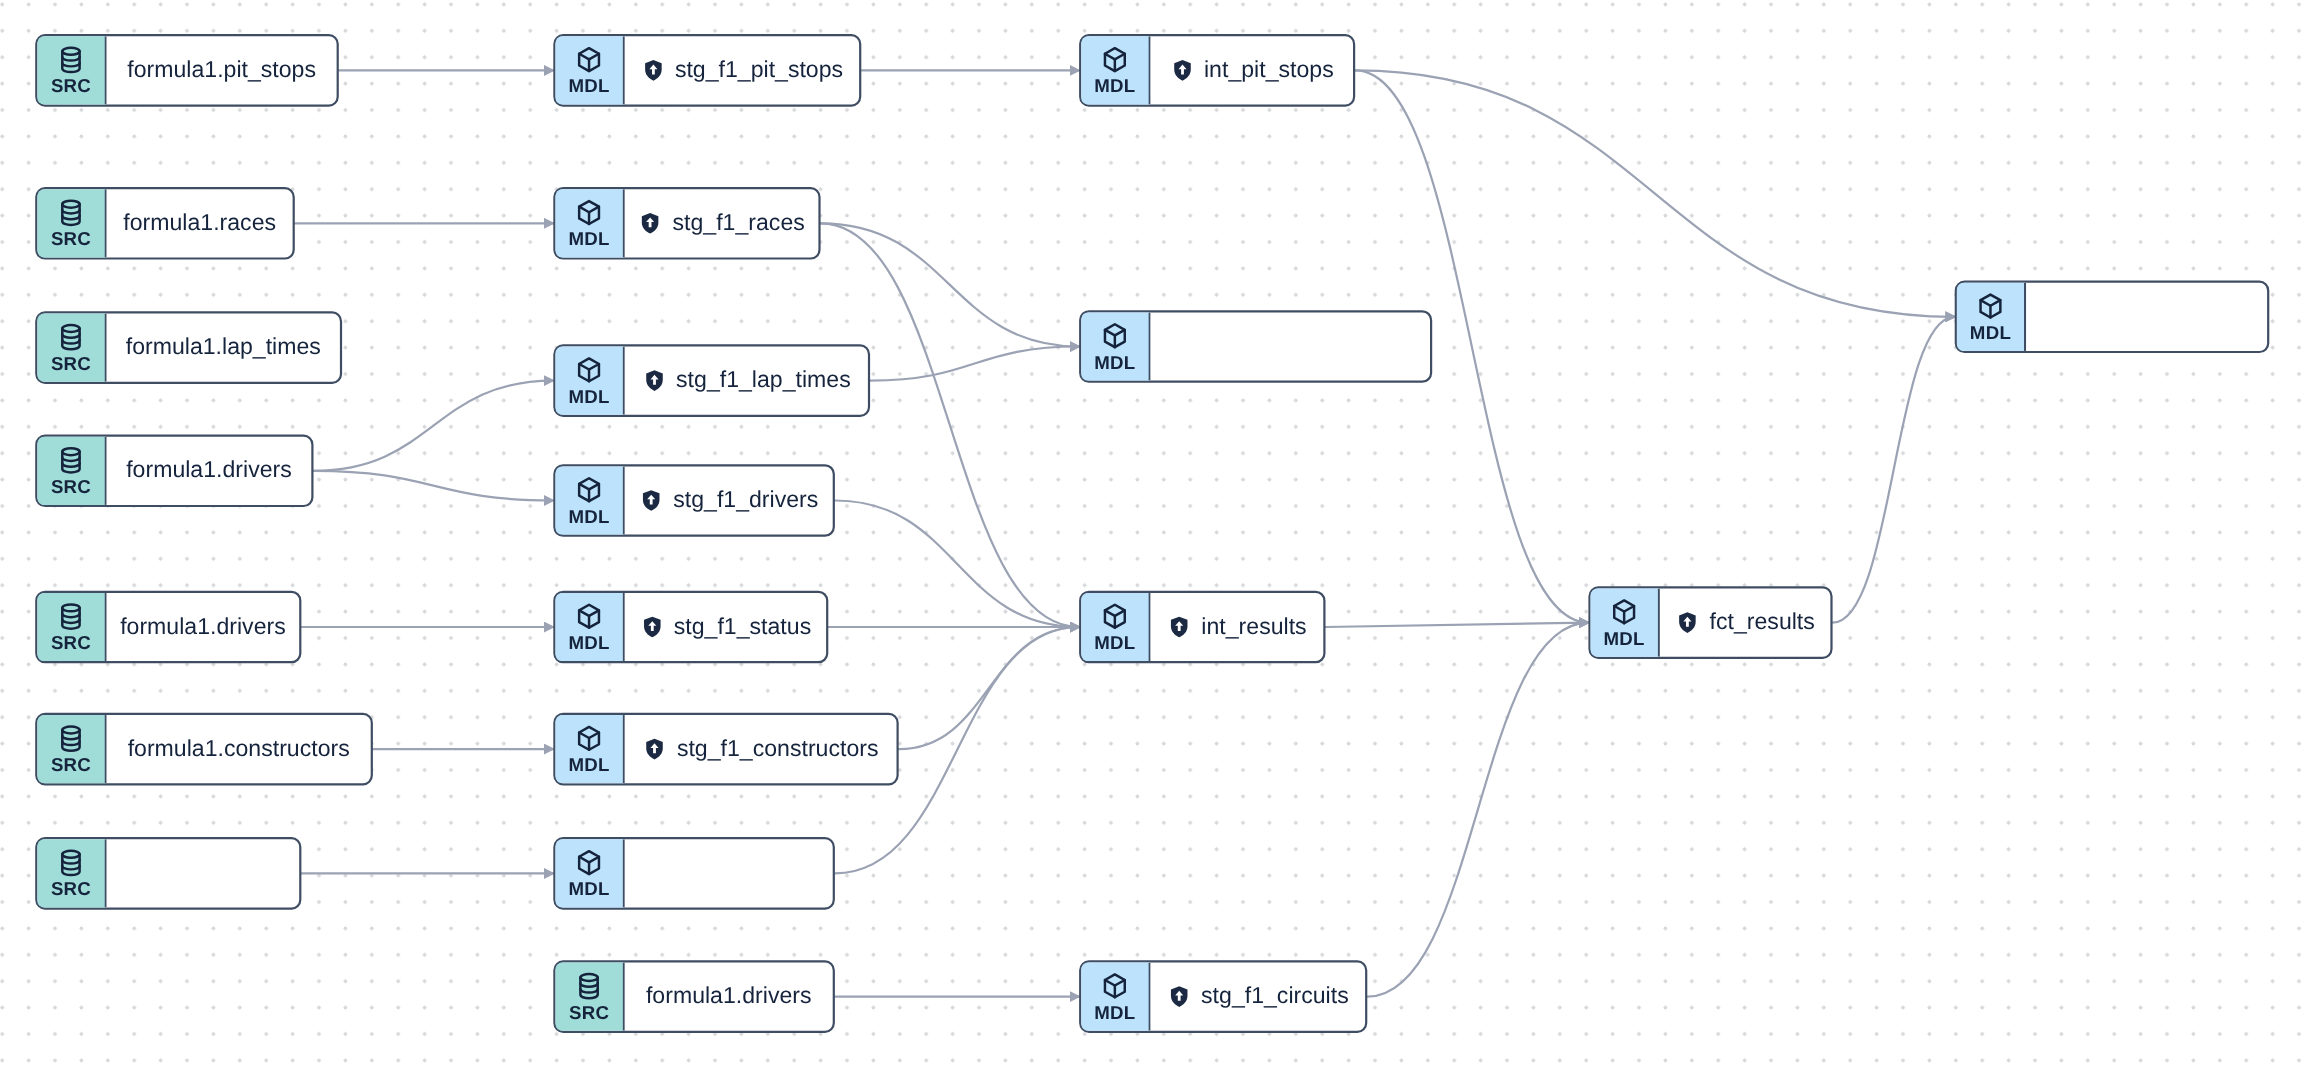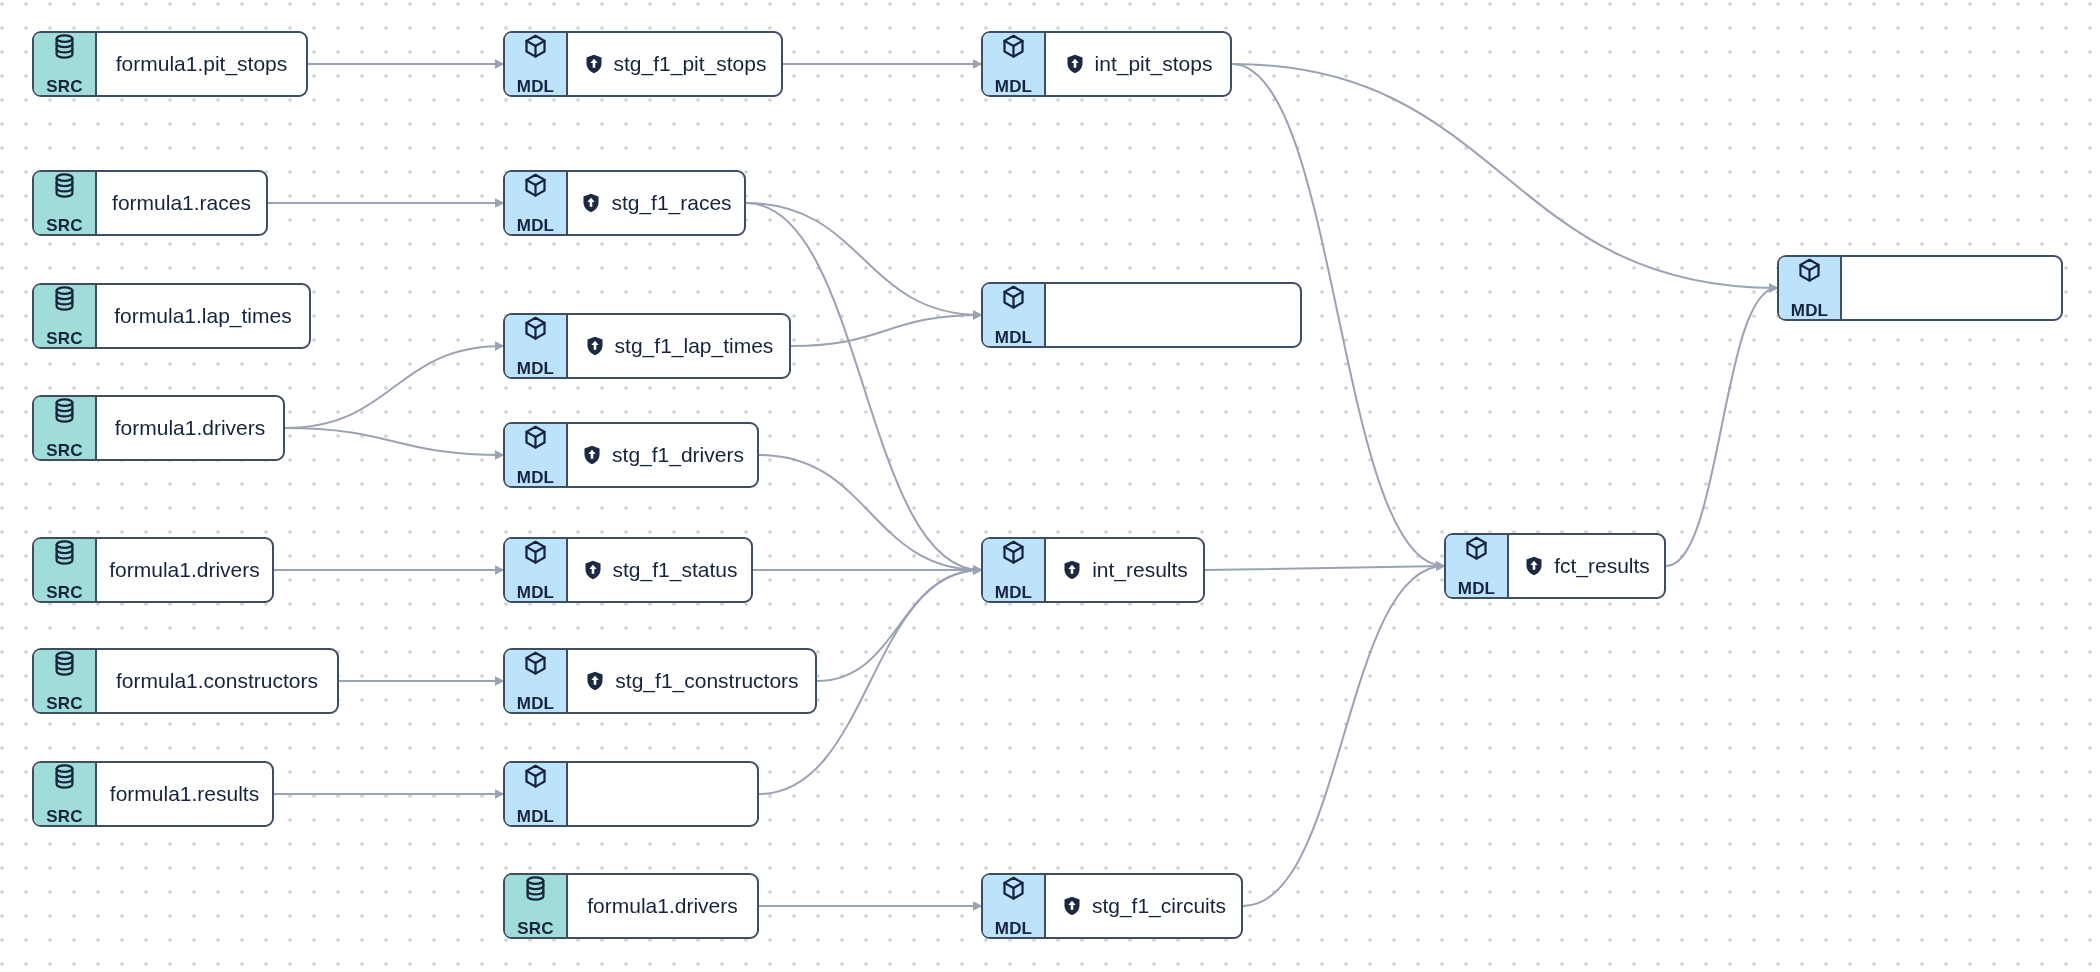--- a/index.html
+++ b/index.html
@@ -36,21 +36,21 @@
     background:var(--node-bg);
     border:2px solid var(--border-color);
     border-radius:9px;
     cursor:pointer;
   }
   .badge{
     flex:0 0 61px;
     display:flex;
     flex-direction:column;
     align-items:center;
-    justify-content:space-between;
+    justify-content:center;
     gap:2px;
     border-right:2px solid var(--border-color);
     border-radius:6px 0 0 6px;
     color:var(--text-color);
   }
   .node.source .badge{background:var(--src-badge);}
   .node.model .badge{background:var(--mdl-badge);}
   .badge-icon svg{width:27px;height:27px;display:block;}
   .badge-label{
     font-size:17px;
@@ -209,23 +209,20 @@
         <span class="badge-icon">
           <svg viewBox="0 0 24 24" fill="none" stroke="currentColor" stroke-width="2" stroke-linecap="round" stroke-linejoin="round">
             <ellipse cx="12" cy="5" rx="7" ry="2.8"></ellipse>
             <path d="M5 5v14c0 1.55 3.13 2.8 7 2.8s7-1.25 7-2.8V5"></path>
             <path d="M19 9.7c0 1.55-3.13 2.8-7 2.8s-7-1.25-7-2.8"></path>
             <path d="M19 14.4c0 1.55-3.13 2.8-7 2.8s-7-1.25-7-2.8"></path>
           </svg>
         </span>
         <span class="badge-label">SRC</span>
       </div>
-      <div class="body">
-        <span class="label">formula1.results</span>
-      </div>
     </div>
     <div class="node source" style="left: 503px; top: 873px; width: 256px; height: 66px;">
       <div class="badge">
         <span class="badge-icon">
           <svg viewBox="0 0 24 24" fill="none" stroke="currentColor" stroke-width="2" stroke-linecap="round" stroke-linejoin="round">
             <ellipse cx="12" cy="5" rx="7" ry="2.8"></ellipse>
             <path d="M5 5v14c0 1.55 3.13 2.8 7 2.8s7-1.25 7-2.8V5"></path>
             <path d="M19 9.7c0 1.55-3.13 2.8-7 2.8s-7-1.25-7-2.8"></path>
             <path d="M19 14.4c0 1.55-3.13 2.8-7 2.8s-7-1.25-7-2.8"></path>
           </svg>

